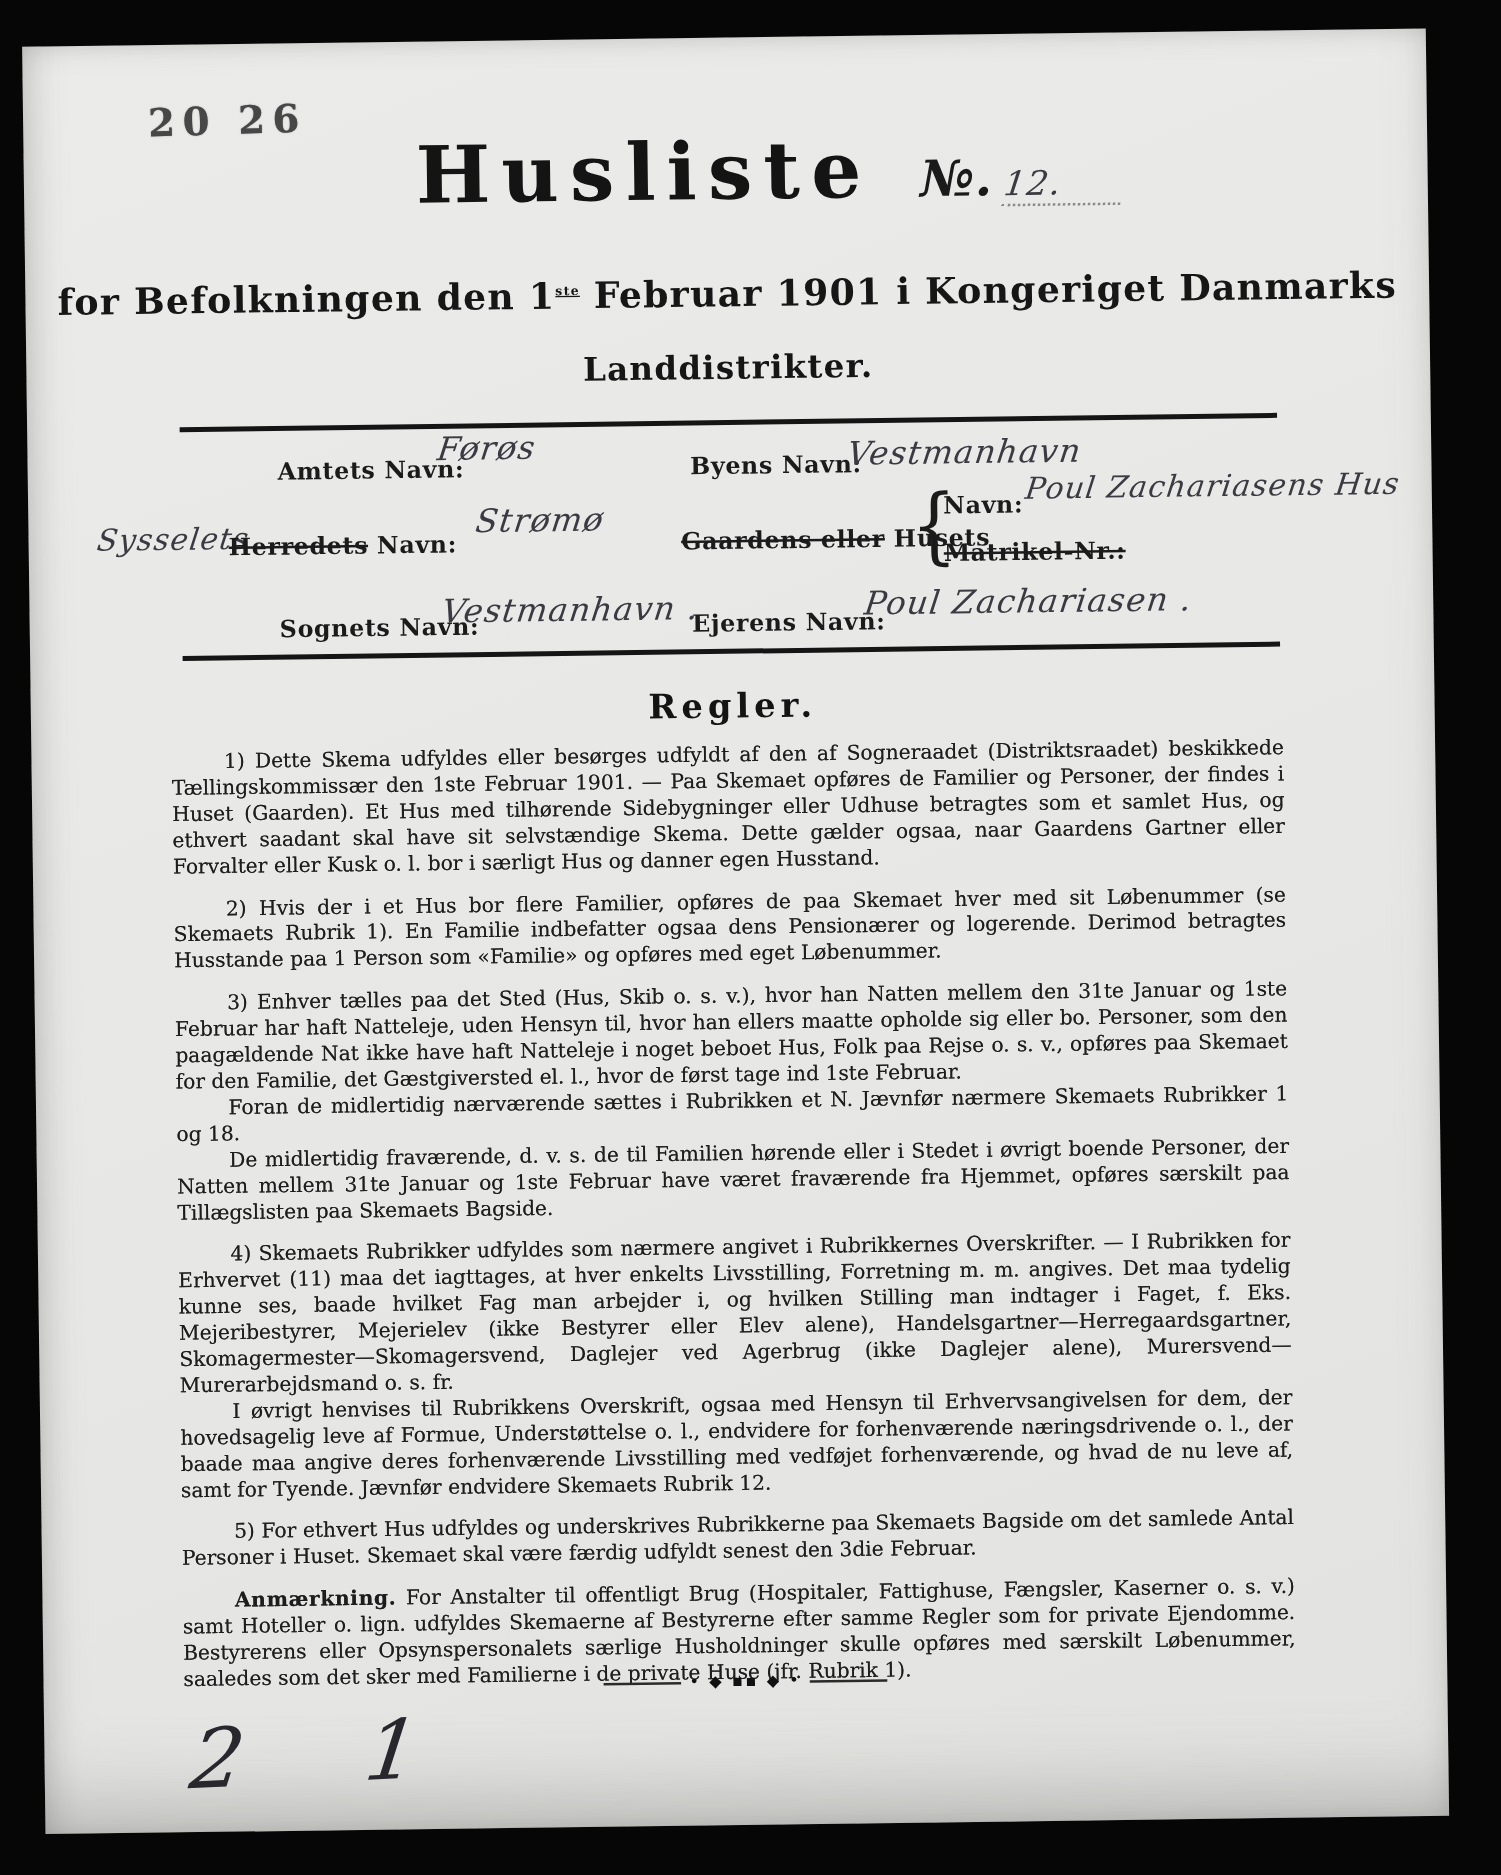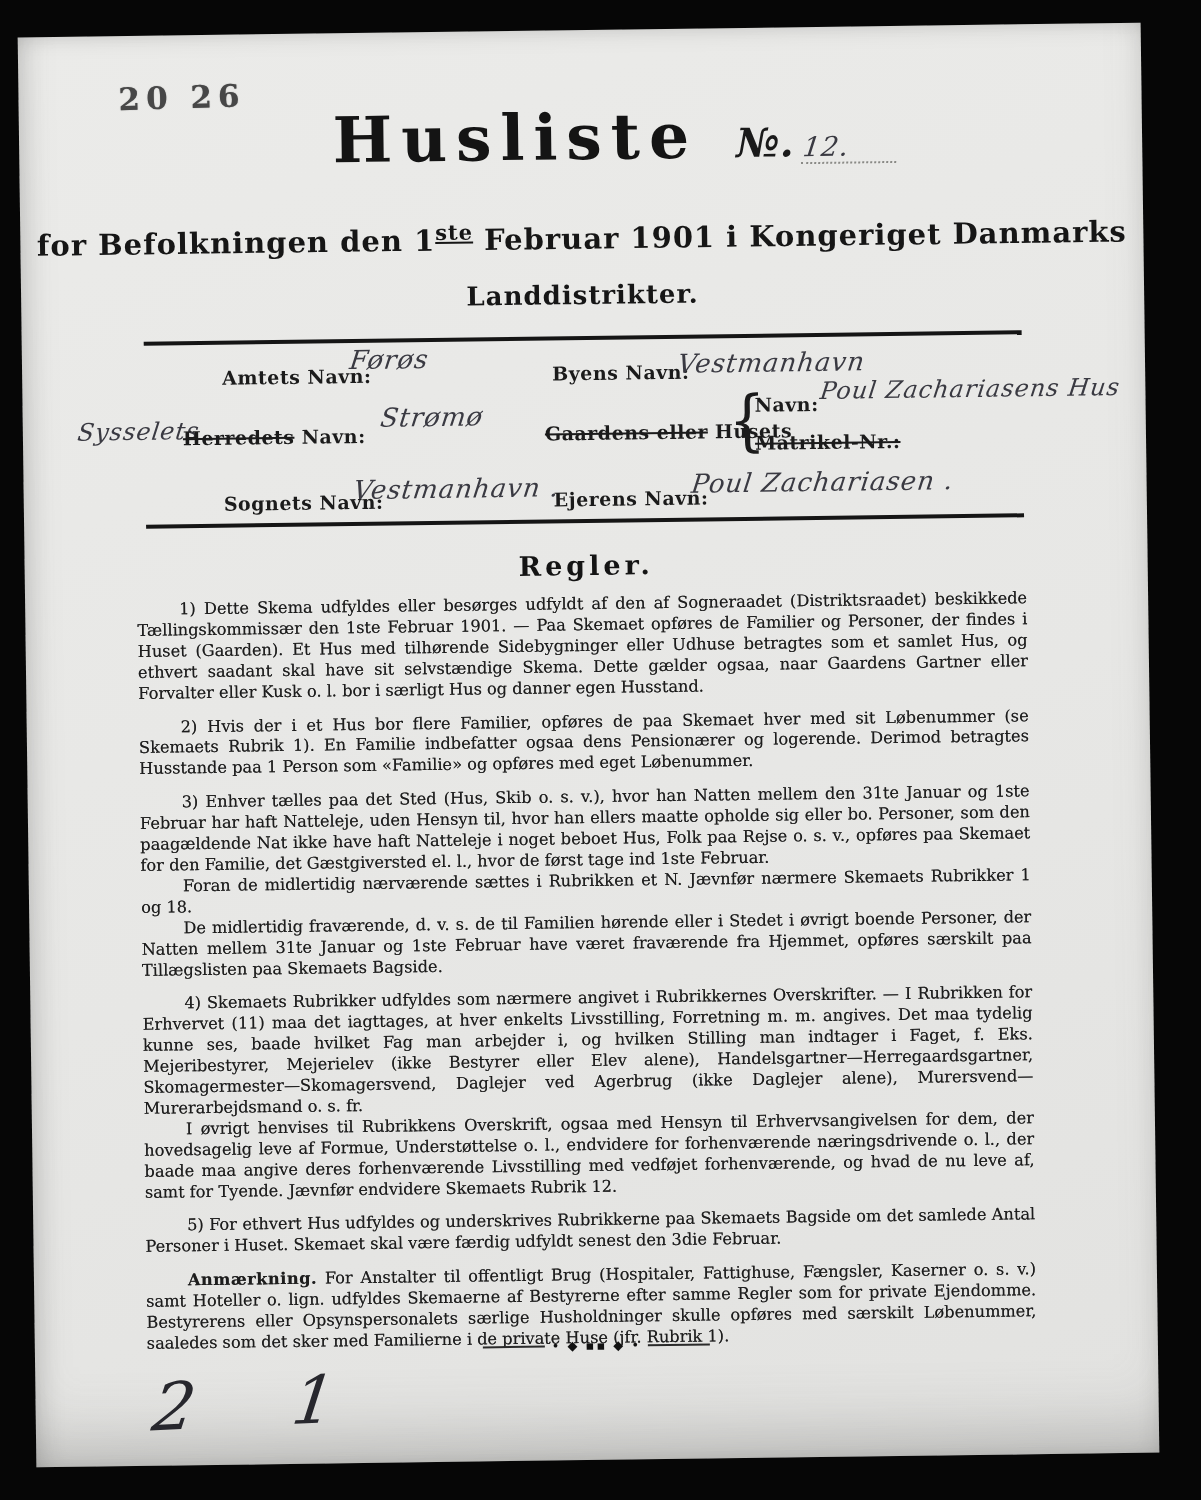--- a/index.html
+++ b/index.html
@@ -62,21 +62,21 @@
     display:inline-block;
     letter-spacing:1px;
   }
   .subtitle{
     position:absolute;top:188px;left:0;width:100%;
     text-align:center;
     font-size:29px;font-weight:bold;color:#161616;
     letter-spacing:1px;
   }
   .subtitle sup{
-    font-size:21px;
+    font-size:10px;
     text-decoration:underline;
   }
   .subtitle2{
     position:absolute;top:250px;left:0;width:100%;
     text-align:center;
     font-size:26px;font-weight:bold;color:#161616;
     letter-spacing:1px;
   }
   .hrule{
     position:absolute;left:122px;width:878px;height:4px;

